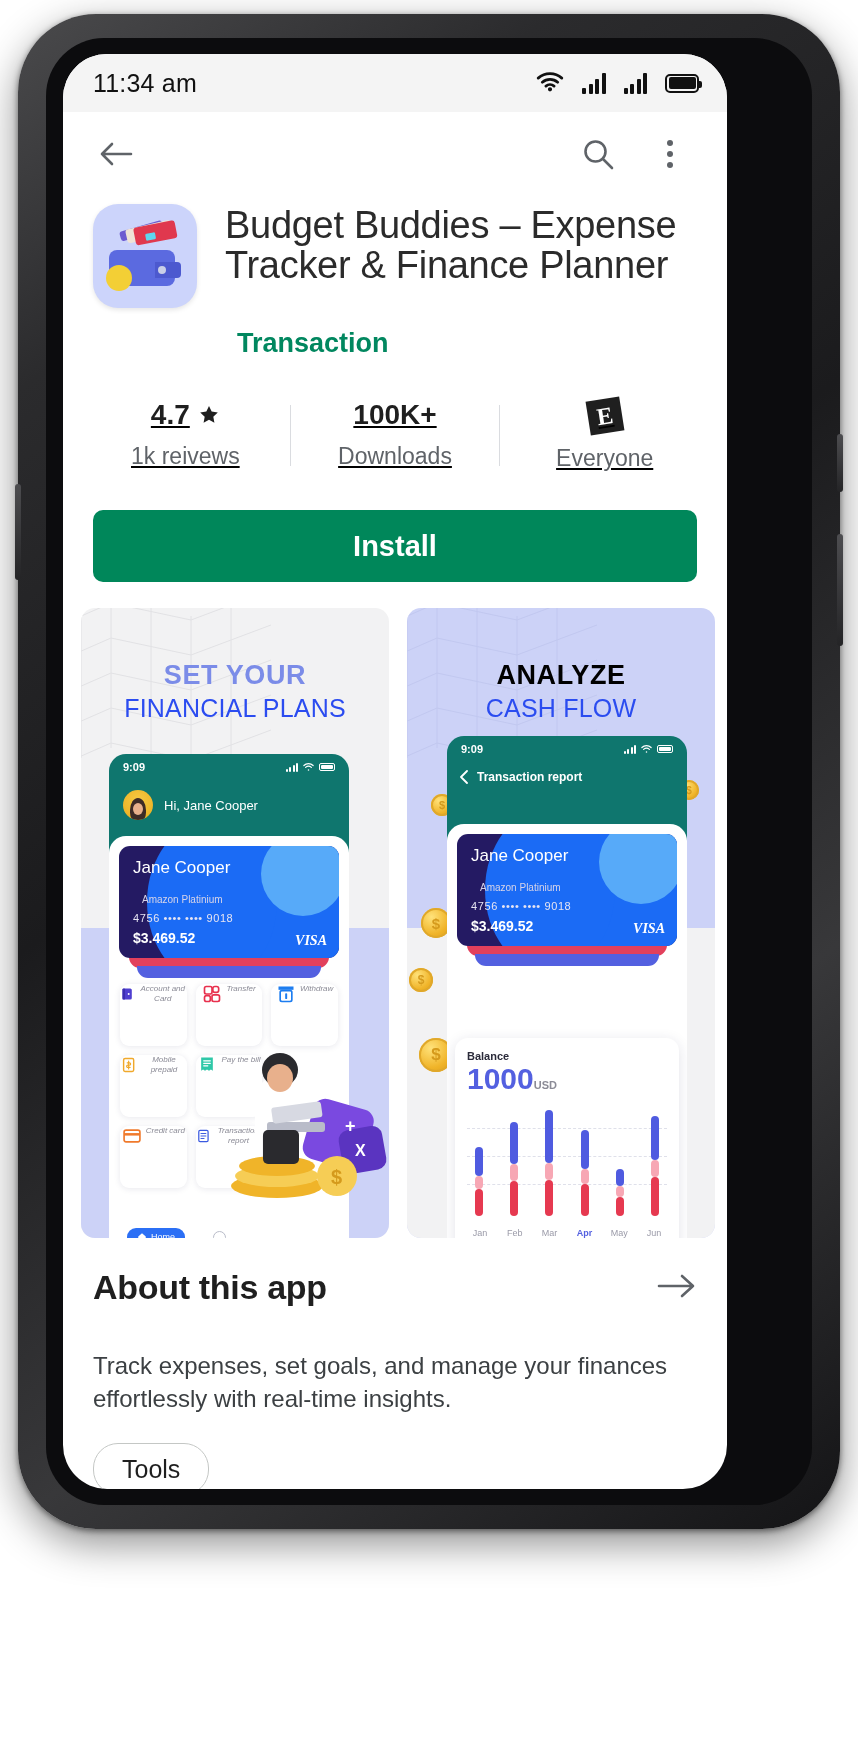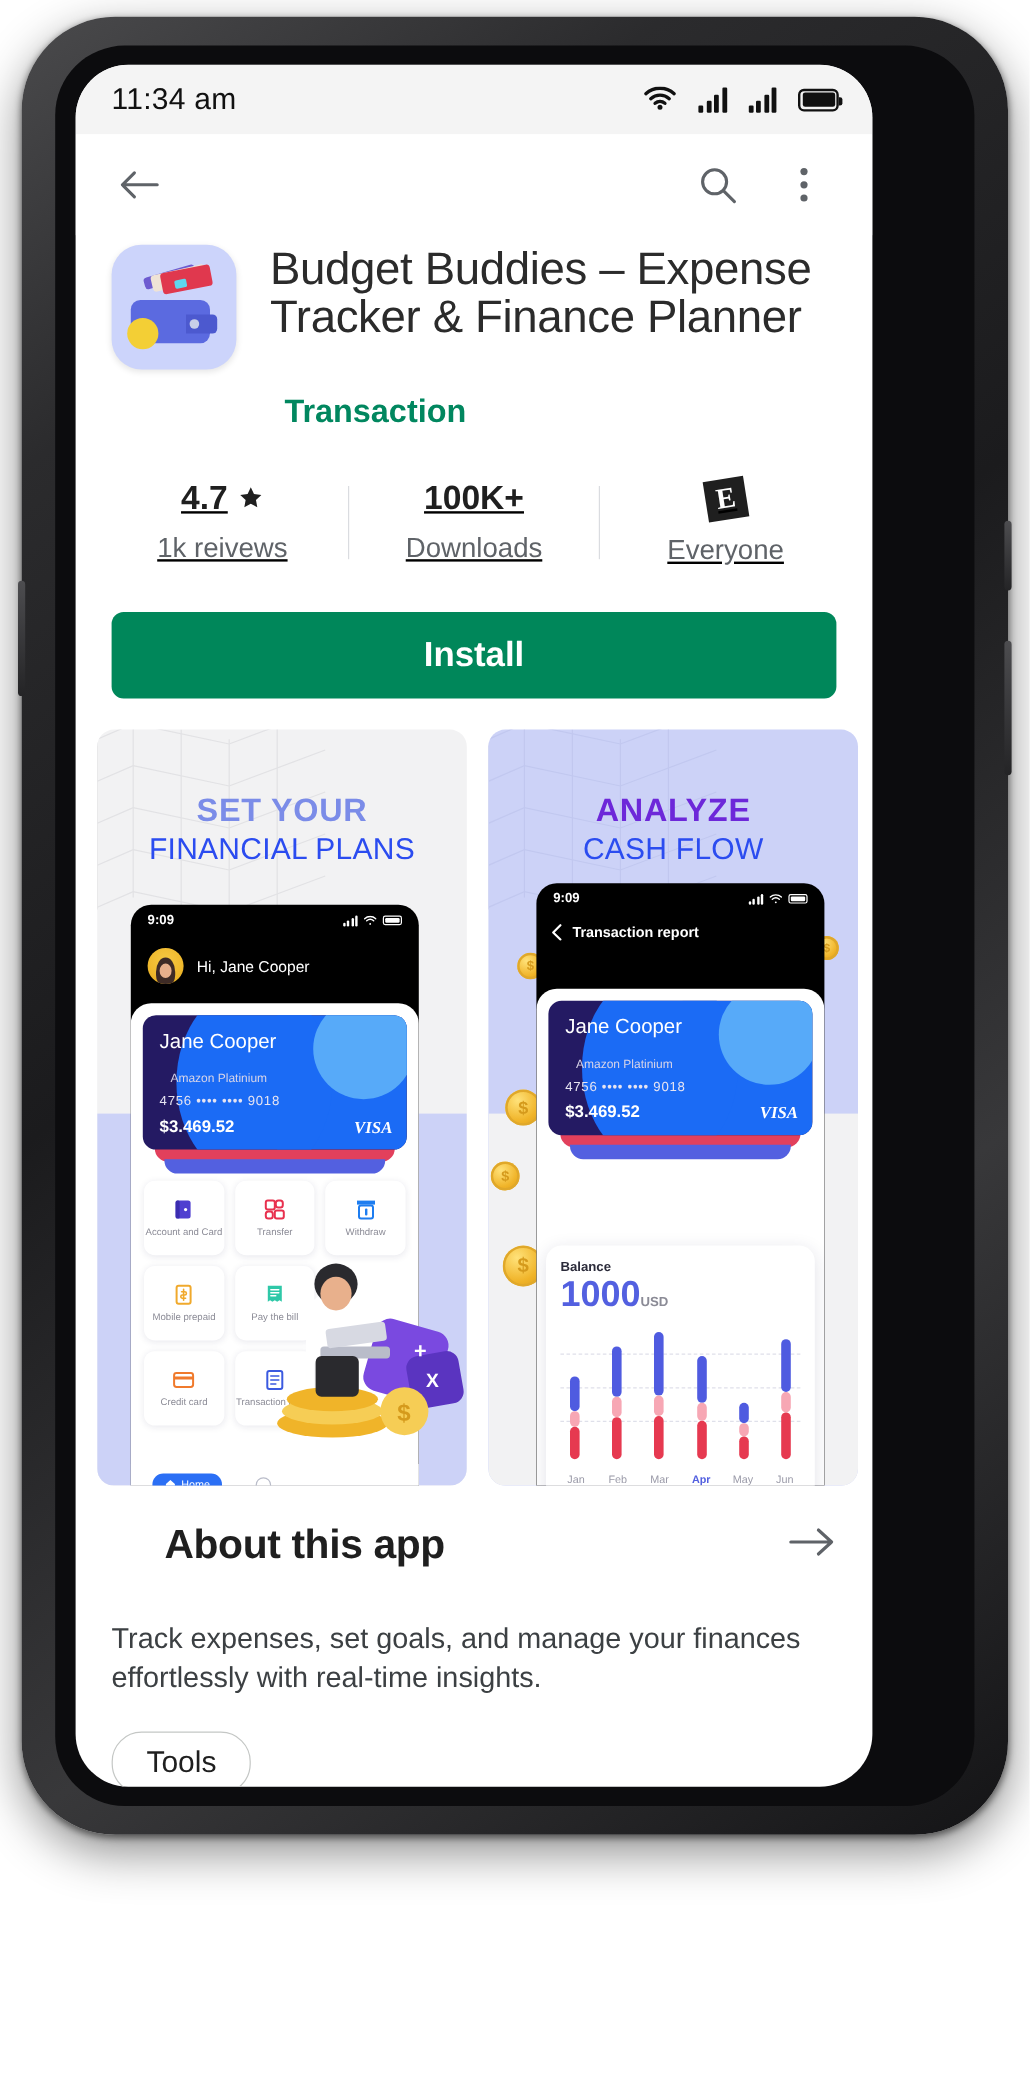--- a/index.html
+++ b/index.html
@@ -79,27 +79,27 @@
   }
 
   
   .shots{display:flex;gap:18px;padding:26px 0 0 18px;}
   .shot{width:308px;height:630px;border-radius:14px;overflow:hidden;position:relative;flex:0 0 auto;}
   .shot1{background:#f2f2f3;}
   .shot2{background:#ccd2f7;}
   .mesh{position:absolute;left:-40px;top:-10px;width:320px;height:190px;opacity:.5;}
   .shot-h1{position:absolute;left:0;right:0;top:52px;text-align:center;font-size:27px;font-weight:800;color:#7b8ce8;letter-spacing:.6px;}
   .shot-h2{position:absolute;left:0;right:0;top:86px;text-align:center;font-size:25px;font-weight:500;color:#2b4cf0;letter-spacing:.2px;}
-  .shot2 .shot-h1{color:#6d28d9;}
+  .shot2 .shot-h1{color:#000000;}
   .shot2 .shot-h2{color:#2b4cf0;}
   .shot1-lower{position:absolute;left:0;right:0;bottom:0;height:310px;background:#ccd2f7;}
   .shot2-lower{position:absolute;left:0;right:0;bottom:0;height:310px;background:#f2f2f3;}
 
   
-  .mini{position:absolute;width:240px;border-radius:17px;background:#000000;overflow:hidden;}
+  .mini{position:absolute;width:240px;border-radius:17px;background:#0f766e;overflow:hidden;}
   .mini1{left:28px;top:146px;height:500px;}
   .mini2{left:40px;top:128px;height:518px;}
   .mini-sb{height:26px;display:flex;align-items:center;justify-content:space-between;padding:0 14px;color:#fff;font-size:11px;font-weight:700;}
   .mini-sb .mbars{display:flex;gap:1.5px;align-items:flex-end;}
   .mini-sb .mbars i{width:2px;background:#fff;border-radius:1px;display:block;}
   .mini-sb .mbars i:nth-child(1){height:3px}
   .mini-sb .mbars i:nth-child(2){height:5px}
   .mini-sb .mbars i:nth-child(3){height:7px}
   .mini-sb .mbars i:nth-child(4){height:9px}
   .mini-batt{width:16px;height:8px;border:1.4px solid #fff;border-radius:2px;position:relative;box-sizing:border-box;}
@@ -120,21 +120,21 @@
   .credit .lightcirc{position:absolute;right:-6px;top:-14px;width:84px;height:84px;border-radius:50%;background:#57aaf9;}
   .cc-name{position:absolute;left:14px;top:12px;color:#fff;font-size:17px;}
   .cc-plan{position:absolute;left:23px;top:48px;color:#d7d4e8;font-size:10px;}
   .cc-num{position:absolute;left:14px;top:66px;color:#e6e4f2;font-size:11px;letter-spacing:.6px;}
   .cc-amt{position:absolute;left:14px;top:84px;color:#fff;font-size:14px;font-weight:700;}
   .cc-visa{position:absolute;right:12px;bottom:9px;color:#fff;font-size:14px;font-weight:800;font-style:italic;font-family:"Liberation Serif",serif;}
   .stackA{position:absolute;left:10px;right:10px;top:110px;height:12px;border-radius:0 0 11px 11px;background:#e2405c;}
   .stackB{position:absolute;left:18px;right:18px;top:120px;height:12px;border-radius:0 0 11px 11px;background:#5360e0;}
 
   .grid{display:grid;grid-template-columns:repeat(3,1fr);gap:9px;padding:26px 11px 0 11px;}
-  .cell{background:#fff;border-radius:9px;box-shadow:0 1px 6px rgba(28,30,80,.10);height:62px;display:flex;flex-direction:column;align-items:center;justify-content:center;gap:4px;}
+  .cell{background:#fff;border-radius:9px;box-shadow:0 1px 6px rgba(28,30,80,.10);height:62px;display:flex;flex-direction:row;justify-content:center;gap:4px;font-style:italic;}
   .cell .lab{font-size:8px;color:#8b8b96;text-align:center;line-height:1.2;}
   .gi{width:20px;height:20px;}
 
   .tabbar{position:absolute;left:0;right:0;bottom:0;height:34px;background:#fff;display:flex;align-items:center;padding:0 18px;gap:28px;}
   .pill{background:#2b6ff5;color:#fff;font-size:9px;border-radius:11px;padding:4px 10px;display:flex;align-items:center;gap:4px;}
   .tbdot{width:11px;height:11px;border-radius:50%;border:1.6px solid #b9bcc9;}
 
   
   .trheader{display:flex;align-items:center;gap:8px;padding:8px 14px 14px 12px;color:#fff;font-size:12px;font-weight:600;}
   .balcard{position:absolute;left:8px;right:8px;top:214px;height:250px;background:#fff;border-radius:13px;box-shadow:0 3px 14px rgba(30,30,80,.13);padding:12px 12px 0 12px;box-sizing:border-box;}
@@ -148,21 +148,21 @@
   .bseg{width:8px;border-radius:4px;}
   .months{position:absolute;left:0;right:0;bottom:0;display:flex;justify-content:space-between;padding:0 2px;}
   .months span{font-size:9px;color:#9a9aa8;width:22px;text-align:center;}
   .months span.on{color:#5360e0;font-weight:700;}
 
   .coin{position:absolute;border-radius:50%;background:radial-gradient(circle at 35% 30%,#ffe27a,#f0b429 60%,#d99a17);box-shadow:inset 0 0 0 2px #e0a82a;}
   .coin::after{content:"$";position:absolute;inset:0;display:flex;align-items:center;justify-content:center;color:#d59a1c;font-weight:800;}
 
   
   .about{padding:30px 30px 0 30px;}
-  .about-row{display:flex;align-items:center;justify-content:space-between;margin-left:44px;}
+  .about-row{display:flex;align-items:center;justify-content:space-between;}
   .about-title{font-size:34px;font-weight:700;color:#1f1f1f;letter-spacing:-.3px;}
   .about-text{margin-top:42px;font-size:24px;line-height:1.38;color:#3c4043;}
   .chip{
     display:inline-flex;align-items:center;justify-content:center;margin-top:28px;
     height:50px;padding:0 28px;border:1.5px solid #c4c7c5;border-radius:25px;
     font-size:25px;color:#1f1f1f;
   }
 </style>
 </head>
 <body>

